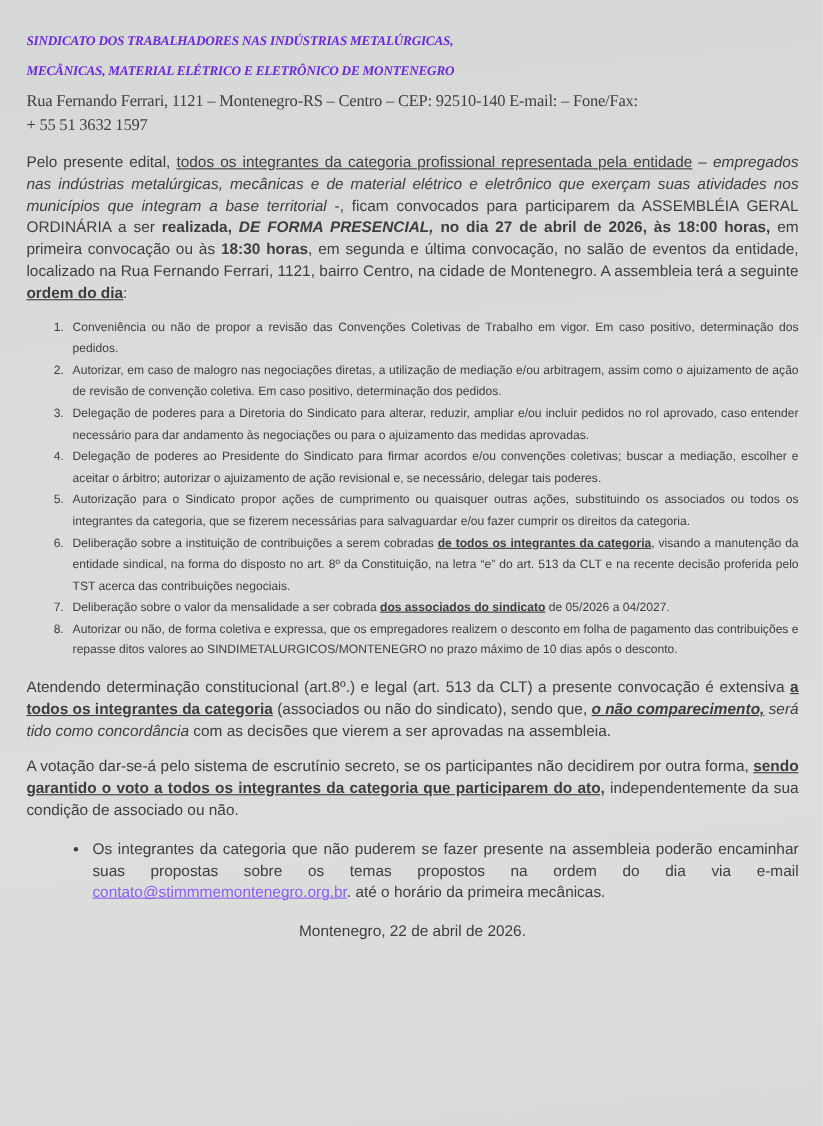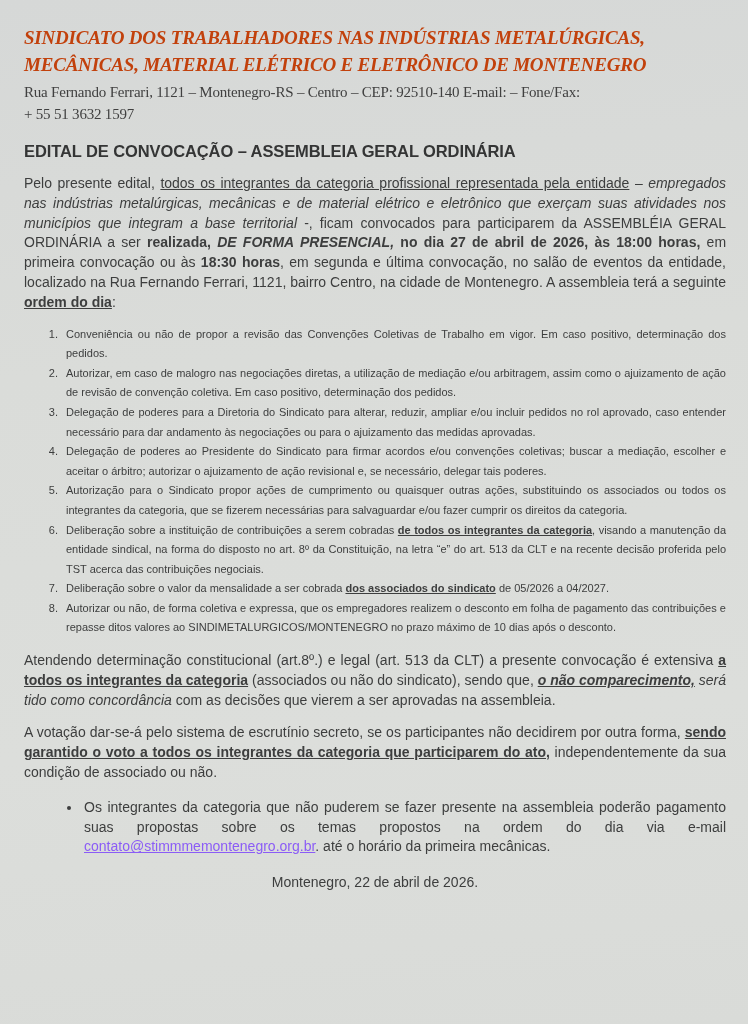--- a/index.html
+++ b/index.html
@@ -10,22 +10,22 @@
     color:#3d3e3e;
     -webkit-font-smoothing:antialiased;
   }
   .page{padding:24px 22px 0 24px;}
   .b{font-weight:700;}
   .i{font-style:italic;}
   .u{text-decoration:underline;}
   .org-name{
     font-family:"Liberation Serif","DejaVu Serif",serif;
     font-weight:700;font-style:italic;
-    font-size:19px;line-height:27px;
-    color:#c2410c;letter-spacing:-0.2px;
+    font-size:12px;line-height:27px;
+    color:#6d28d9;letter-spacing:-0.2px;
   }
   .address{
     font-family:"Liberation Serif","DejaVu Serif",serif;
     font-size:15px;line-height:22px;color:#404040;
     margin-top:3px;letter-spacing:-0.2px;
     max-width:640px;
   }
   .doc-title{
     font-weight:700;font-size:16.5px;color:#343535;
     margin-top:17px;letter-spacing:-0.1px;
@@ -70,38 +70,37 @@
   <div class="org-name">
     <div>SINDICATO DOS TRABALHADORES NAS INDÚSTRIAS METALÚRGICAS,</div>
     <div>MECÂNICAS, MATERIAL ELÉTRICO E ELETRÔNICO DE MONTENEGRO</div>
   </div>
 
   <div class="address">
     <div>Rua Fernando Ferrari, 1121 – Montenegro-RS – Centro – CEP: 92510-140 E-mail: – Fone/Fax:</div>
     <div>+ 55 51 3632 1597</div>
   </div>
 
-  <div class="doc-title">EDITAL DE CONVOCAÇÃO – ASSEMBLEIA GERAL ORDINÁRIA</div>
 
   <p class="para"><span>Pelo presente edital, </span><span class="u">todos os integrantes da categoria profissional representada pela entidade</span><span> – </span><span class="i">empregados nas indústrias metalúrgicas, mecânicas e de material elétrico e eletrônico que exerçam suas atividades nos municípios que integram a base territorial</span><span> -, ficam convocados para participarem da ASSEMBLÉIA GERAL ORDINÁRIA a ser </span><span class="b">realizada, </span><span class="b i">DE FORMA PRESENCIAL, </span><span class="b">no dia 27 de abril de 2026, às 18:00 horas, </span><span>em primeira convocação ou às </span><span class="b">18:30 horas</span><span>, em segunda e última convocação, no salão de eventos da entidade, localizado na Rua Fernando Ferrari, 1121, bairro Centro, na cidade de Montenegro. A assembleia terá a seguinte </span><span class="b u">ordem do dia</span><span>:</span></p>
 
   <ol class="agenda">
     <li><span>Conveniência ou não de propor a revisão das Convenções Coletivas de Trabalho em vigor. Em caso positivo, determinação dos pedidos.</span></li>
     <li><span>Autorizar, em caso de malogro nas negociações diretas, a utilização de mediação e/ou arbitragem, assim como o ajuizamento de ação de revisão de convenção coletiva. Em caso positivo, determinação dos pedidos.</span></li>
     <li><span>Delegação de poderes para a Diretoria do Sindicato para alterar, reduzir, ampliar e/ou incluir pedidos no rol aprovado, caso entender necessário para dar andamento às negociações ou para o ajuizamento das medidas aprovadas.</span></li>
     <li><span>Delegação de poderes ao Presidente do Sindicato para firmar acordos e/ou convenções coletivas; buscar a mediação, escolher e aceitar o árbitro; autorizar o ajuizamento de ação revisional e, se necessário, delegar tais poderes.</span></li>
     <li><span>Autorização para o Sindicato propor ações de cumprimento ou quaisquer outras ações, substituindo os associados ou todos os integrantes da categoria, que se fizerem necessárias para salvaguardar e/ou fazer cumprir os direitos da categoria.</span></li>
     <li><span>Deliberação sobre a instituição de contribuições a serem cobradas </span><span class="b u">de todos os integrantes da categoria</span><span>, visando a manutenção da entidade sindical, na forma do disposto no art. 8º da Constituição, na letra “e” do art. 513 da CLT e na recente decisão proferida pelo TST acerca das contribuições negociais.</span></li>
     <li><span>Deliberação sobre o valor da mensalidade a ser cobrada </span><span class="b u">dos associados do sindicato</span><span> de 05/2026 a 04/2027.</span></li>
     <li><span>Autorizar ou não, de forma coletiva e expressa, que os empregadores realizem o desconto em folha de pagamento das contribuições e repasse ditos valores ao SINDIMETALURGICOS/MONTENEGRO no prazo máximo de 10 dias após o desconto.</span></li>
   </ol>
 
   <p class="para"><span>Atendendo determinação constitucional (art.8º.) e legal (art. 513 da CLT) a presente convocação é extensiva </span><span class="b u">a todos os integrantes da categoria</span><span> (associados ou não do sindicato), sendo que, </span><span class="b i u">o não comparecimento,</span><span> </span><span class="i">será tido como concordância</span><span> com as decisões que vierem a ser aprovadas na assembleia.</span></p>
 
   <p class="para"><span>A votação dar-se-á pelo sistema de escrutínio secreto, se os participantes não decidirem por outra forma, </span><span class="b u">sendo garantido o voto a todos os integrantes da categoria que participarem do ato,</span><span> independentemente da sua condição de associado ou não.</span></p>
 
   <ul class="notes">
-    <li><span>Os integrantes da categoria que não puderem se fazer presente na assembleia poderão pagamento suas propostas sobre os temas propostos na ordem do dia via e-mail </span><span class="email-link">contato@stimmmemontenegro.org.br</span><span>. até o horário da primeira mecânicas.</span></li>
+    <li><span>Os integrantes da categoria que não puderem se fazer presente na assembleia poderão encaminhar suas propostas sobre os temas propostos na ordem do dia via e-mail </span><span class="email-link">contato@stimmmemontenegro.org.br</span><span>. até o horário da primeira mecânicas.</span></li>
   </ul>
 
   <div class="center-line">Montenegro, 22 de abril de 2026.</div>
 
 </div>
 
 </body></html>

